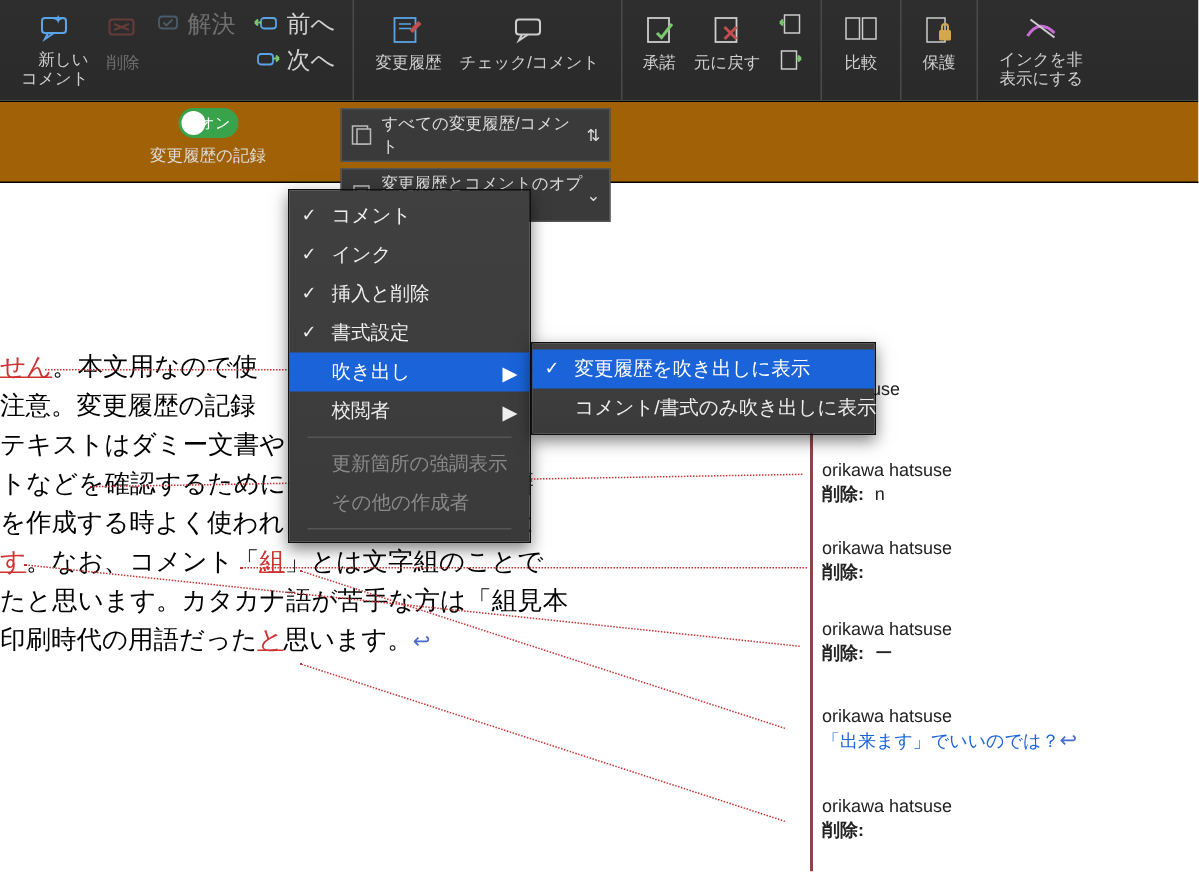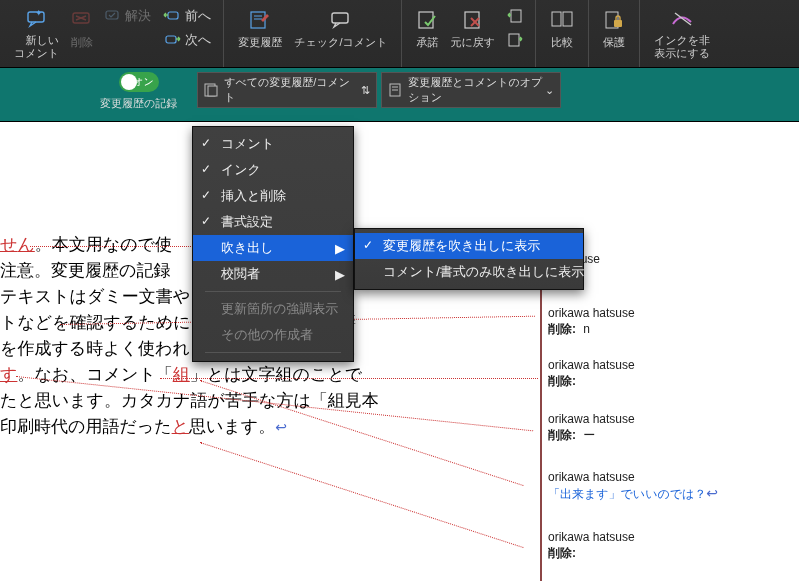--- a/index.html
+++ b/index.html
@@ -4,32 +4,32 @@
 <style>
   * { box-sizing: border-box; font-family: "Hiragino Sans", "Meiryo", sans-serif; }
   body { margin:0; width:799px; height:581px; background:#fff; overflow:hidden; font-size:12px; }
 
   
   .ribbon { background:linear-gradient(#2e2e2e,#2a2a2a); height:68px; display:flex; color:#cfcfcf; border-bottom:1px solid #000; }
   .group { display:flex; align-items:flex-start; padding:4px 8px; border-right:1px solid #4a4a4a; }
   .btn-v { display:flex; flex-direction:column; align-items:center; justify-content:flex-start; padding:4px 6px; height:60px; cursor:pointer; }
   .btn-v .icon { height:24px; display:flex; align-items:center; justify-content:center; margin-bottom:4px; }
   .btn-v .lbl { font-size:11px; text-align:right; line-height:1.2; white-space:nowrap; }
-  .btn-mini { display:flex; align-items:center; gap:4px; padding:2px 4px; font-size:13px; cursor:pointer; height:24px; }
+  .btn-mini { display:flex; align-items:center; gap:4px; padding:2px 4px; font-size:16px; cursor:pointer; height:24px; }
   .dim { opacity:.4; pointer-events:none; }
   .stack { display:flex; flex-direction:column; }
 
   
-  .optbar { background:#0f766e; height:54px; display:flex; align-items:flex-start; color:#ddd; padding:4px 0 0 100px; border-bottom:1px solid #000; position:relative; }
+  .optbar { background:#a16207; height:54px; display:flex; align-items:flex-start; color:#ddd; padding:4px 0 0 100px; border-bottom:1px solid #000; position:relative; }
   .record { display:flex; flex-direction:column; align-items:center; margin-right:20px; }
   .toggle { width:40px; height:20px; background:#38a34b; border-radius:10px; position:relative; margin-bottom:4px;}
   .toggle .knob { width:16px; height:16px; background:#fff; border-radius:50%; position:absolute; top:2px; left:2px; }
   .toggle .txt { position:absolute; right:5px; top:3px; font-size:10px; color:#fff;}
   .record .lbl { font-size:11px; }
-  .selectors { display:flex; flex-direction:row; gap:4px;}
+  .selectors { display:flex; flex-direction:column; gap:4px;margin-left:30px;}
   .selector { display:flex; align-items:center; background:#3a3a3a; border:1px solid #555; padding:2px 6px; width:180px; font-size:11px; cursor:pointer; justify-content:space-between;}
   .selector .si { margin-right:6px; }
 
   
   .menu { position:absolute; background:linear-gradient(#404040,#3a3a3a); color:#eee; border:1px solid #111; box-shadow:0 4px 10px rgba(0,0,0,.5); font-size:13px; padding:4px 0; }
   .menu .item { padding:4px 24px 4px 28px; position:relative; cursor:pointer; white-space:nowrap; }
   .menu .item.sel { background:#1a63d9; color:#fff;}
   .menu .item .check { position:absolute; left:8px; top:5px; font-size:12px;}
   .menu .item .arrow { position:absolute; right:8px; top:6px;}
   .menu .sep { height:1px; background:#555; margin:4px 12px; }

